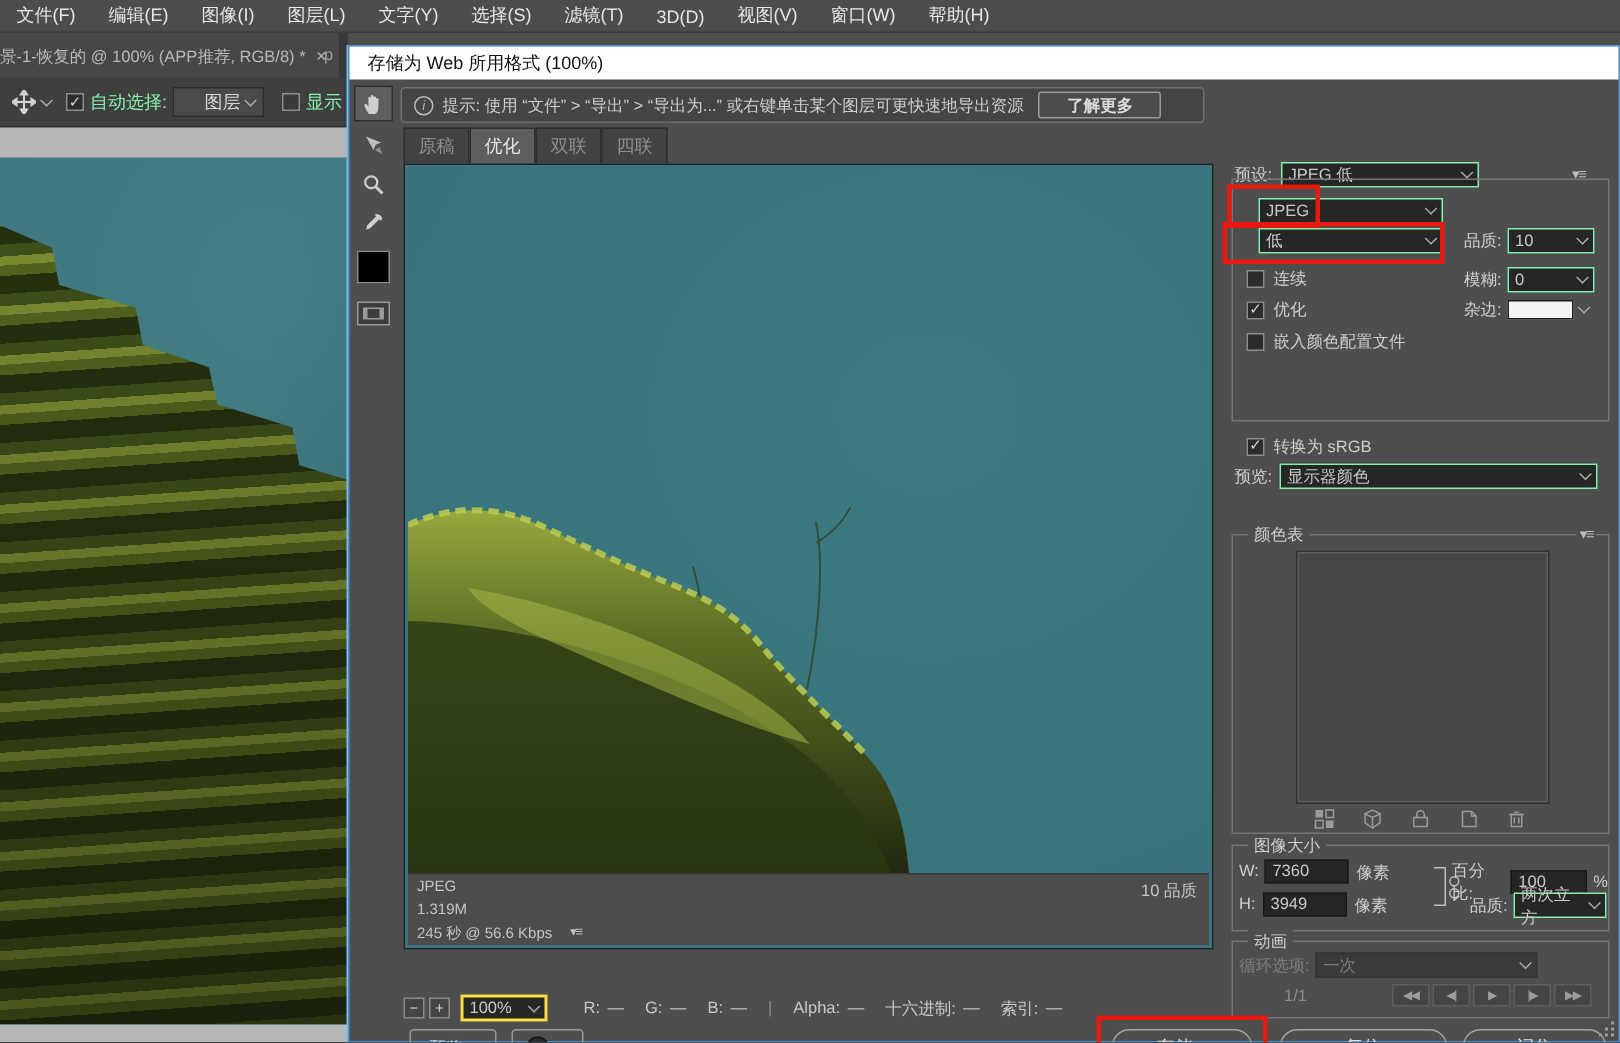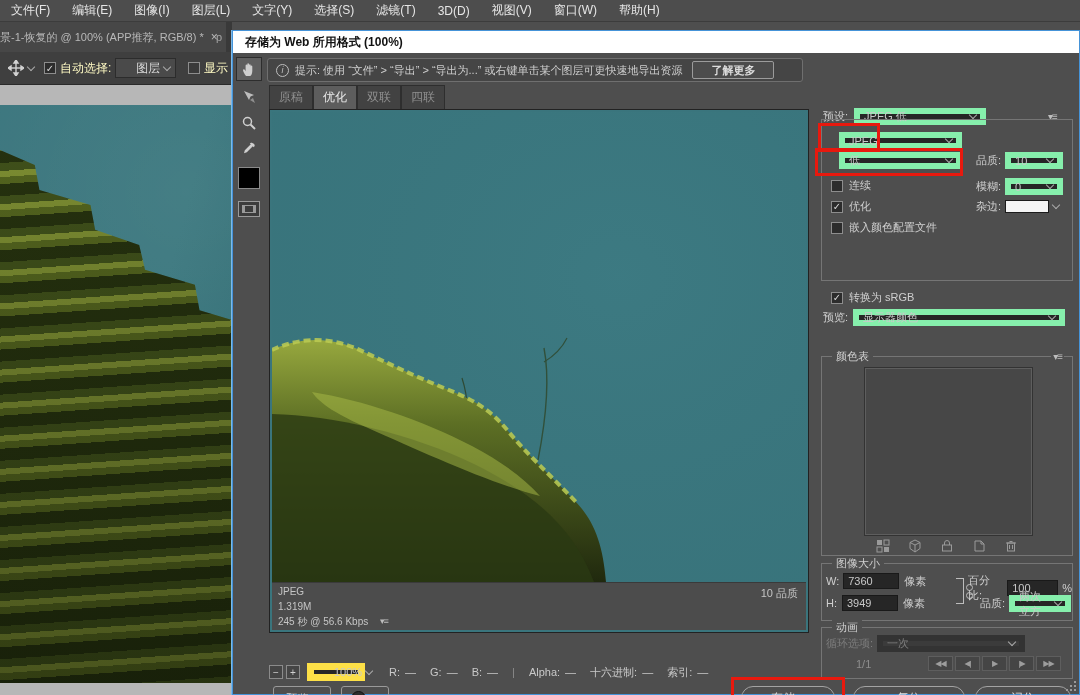--- a/index.html
+++ b/index.html
@@ -13,39 +13,39 @@
   
   .tabrow{position:absolute;left:0;top:22px;width:232px;height:30px;background:#393939;overflow:hidden;}
   .doctab{position:absolute;left:-8px;top:0;height:30px;background:#474747;display:flex;align-items:center;padding:0 8px;white-space:nowrap;}
   .doctab .t{color:#b8b8b8;font-size:11px;}
   .doctab .x{color:#b8b8b8;font-size:12px;margin-left:7px;}
   .tab2frag{position:absolute;left:216px;top:0;height:30px;display:flex;align-items:center;color:#a5a5a5;font-size:11px;}
 
   
   .optionsbar{position:absolute;left:0;top:52px;width:232px;height:33px;background:#3f3f3f;border-bottom:1px solid #2a2a2a;display:flex;align-items:center;white-space:nowrap;overflow:hidden;}
   .optionsbar .chk{margin-left:10px;}
-  .optionsbar .lbl{color:#fef9c3;font-size:12px;margin:0 4px;text-align:center;}
+  .optionsbar .lbl{color:#86efac;font-size:12px;margin:0 4px;text-align:center;}
   .minisel{display:inline-flex;align-items:center;justify-content:space-between;background:#4a4a4a;border:1px solid #2c2c2c;color:#d8d8d8;font-size:12px;height:20px;padding:0 20px;min-width:52px;}
   .movetool{display:inline-flex;align-items:center;margin-left:8px;}
 
   
   .canvas{position:absolute;left:0;top:85px;width:232px;height:610px;background:#b7b7b7;}
   .photo{position:absolute;left:0;top:20px;width:232px;height:578px;background:
       radial-gradient(circle at 80% 15%, rgba(255,255,255,0.06), transparent 60%),
       linear-gradient(105deg,#3a757d 0%,#39767d 55%,#2f6a71 100%);overflow:hidden;}
   .terraces{position:absolute;inset:0;
       background:
         linear-gradient(to bottom, rgba(30,40,10,0) 0%, rgba(8,12,3,0.45) 100%),
         repeating-linear-gradient(176deg,#7f9033 0 6px,#55661f 6px 13px,#26320f 13px 25px,#41521b 25px 33px);
       clip-path:polygon(0 7.8%,15% 10.4%,17% 14.7%,39% 17.3%,41% 21.6%,60% 24.2%,62.5% 28.5%,84% 31.1%,86% 35.5%,100% 37.2%,100% 100%,0 100%);}
 
   
   .dialog{position:absolute;left:232px;top:30px;width:848px;height:665px;background:#4e4e4e;border:1px solid #4593d8;box-shadow:-1px 0 0 #7db9e8;}
   .titlebar{position:absolute;left:0;top:0;width:100%;height:22px;background:#ffffff;display:flex;align-items:center;}
-  .titlebar span{color:#111;font-size:12px;margin-left:12px;font-weight:bold;}
+  .titlebar span{color:#111;font-size:12px;margin-left:12px;}
   .dbody{position:absolute;left:0;top:22px;width:846px;height:641px;}
 
   
   .toolcol{position:absolute;left:0;top:0;width:32px;height:100%;}
   .toolbtn{position:absolute;left:3px;width:26px;height:24px;display:flex;align-items:center;justify-content:center;}
   .toolbtn.active{background:#5f5f5f;border:1px solid #2d2d2d;}
   .swatch{position:absolute;left:5px;width:22px;height:22px;background:#000;border:1px solid #8a8a8a;}
   .slicetoggle{position:absolute;left:5px;width:22px;height:16px;border:1px solid #9a9a9a;background:#3c3c3c;display:flex;align-items:center;justify-content:center;}
   .slicetoggle i{display:block;width:14px;height:8px;border:1px solid #9a9a9a;border-left-width:3px;border-right-width:3px;}
 
@@ -66,36 +66,36 @@
   .pinfo{position:absolute;left:2px;bottom:2px;width:534px;height:48px;background:#4c4c4c;border-top:1px solid #3a3a3a;color:#c5c5c5;font-family:"DejaVu Sans Mono",monospace;font-size:10px;}
   .pinfo .l1{position:absolute;left:6px;top:3px;}
   .pinfo .l2{position:absolute;left:6px;top:18px;}
   .pinfo .l3{position:absolute;left:6px;top:32px;}
   .pinfo .q{position:absolute;right:8px;top:3px;font-family:"Liberation Sans",sans-serif;font-size:11px;}
   .pinfo .pm{position:absolute;left:108px;top:33px;color:#bdbdbd;font-size:9px;letter-spacing:-1px;}
 
   
   .statusrow{position:absolute;left:36px;top:608px;height:22px;display:flex;align-items:center;color:#c9c9c9;font-size:11px;white-space:nowrap;}
   .sqbtn{width:14px;height:14px;border:1px solid #8b8b8b;background:#454545;color:#d0d0d0;font-size:10px;display:flex;align-items:center;justify-content:center;margin-right:3px;}
-  .zoomsel{display:inline-flex;align-items:center;justify-content:space-between;background:#272727;border:7px solid #fde047;color:#c9c9c9;height:18px;padding:0 20px;width:58px;margin:0 10px 0 4px;font-size:11px;}
+  .zoomsel{display:inline-flex;align-items:center;justify-content:space-between;background:#272727;border:2px solid #fde047;color:#c9c9c9;height:18px;padding:0 4px;width:58px;margin:0 10px 0 4px;font-size:11px;}
   .statusrow b{font-weight:normal;color:#c9c9c9;margin-left:14px;}
   .statusrow .dash{margin-left:5px;color:#c9c9c9;}
   .statusrow .sep{color:#8c8c8c;margin-left:14px;}
 
   
   .pill{position:absolute;height:24px;border:1px solid #a3a3a3;border-radius:13px;color:#dedede;font-size:12px;display:flex;align-items:center;justify-content:center;background:transparent;}
   .prevbtn{position:absolute;left:40px;top:633px;width:58px;height:24px;border:1px solid #9a9a9a;border-radius:3px;color:#d5d5d5;font-size:11px;display:flex;align-items:center;justify-content:center;}
   .browserbtn{position:absolute;left:108px;top:633px;width:48px;height:24px;border:1px solid #9a9a9a;border-radius:3px;display:flex;align-items:center;justify-content:center;gap:4px;}
   .bicon{width:15px;height:15px;border-radius:50%;background:#2b2b2b;border:1px solid #111;position:relative;}
   .bicon:after{content:"";position:absolute;left:3px;top:3px;width:7px;height:7px;border-radius:50%;background:#cfcfcf;}
 
   
   .rpanel{position:absolute;left:583px;top:0;width:260px;height:100%;color:#cfcfcf;font-size:11px;}
   .row{position:absolute;display:flex;align-items:center;}
-  .sel{display:flex;align-items:center;justify-content:space-between;background:#262626;border:6px solid #86efac;color:#c9c9c9;height:17px;padding:0 4px;font-size:11px;}
+  .sel{display:flex;align-items:center;justify-content:space-between;background:#262626;border:1px solid #86efac;color:#c9c9c9;height:17px;padding:0 4px;font-size:11px;}
   .sel.dis{color:#7d7d7d;background:#3b3b3b;border-color:#333;}
   .fld{background:#262626;border:1px solid #191919;color:#c9c9c9;height:16px;padding:0 4px;font-size:11px;display:flex;align-items:center;}
   .chev{width:6px;height:6px;border-right:1px solid #aaa;border-bottom:1px solid #aaa;transform:rotate(45deg);margin-left:4px;flex:none;margin-top:-3px;}
   .chk{width:12px;height:12px;border:1px solid #8d8d8d;background:#2c2c2c;display:inline-flex;align-items:center;justify-content:center;color:#d8d8d8;font-size:10px;flex:none;}
   .grp{position:absolute;border:1px solid #757575;}
   .grp .legend{position:absolute;top:-8px;left:10px;background:#4e4e4e;padding:0 4px;color:#cfcfcf;font-size:11px;}
   .pmenu{color:#bdbdbd;font-size:10px;letter-spacing:-1px;}
   .ctinner{position:absolute;left:43px;top:11px;width:167px;height:167px;background:#474747;border:1px solid #5e5e5e;outline:1px solid #333;}
   .cticons{position:absolute;left:0;top:182px;width:100%;display:flex;justify-content:center;gap:18px;}
   .matte{width:44px;height:13px;background:#f4f4f4;border:1px solid #1b1b1b;}

